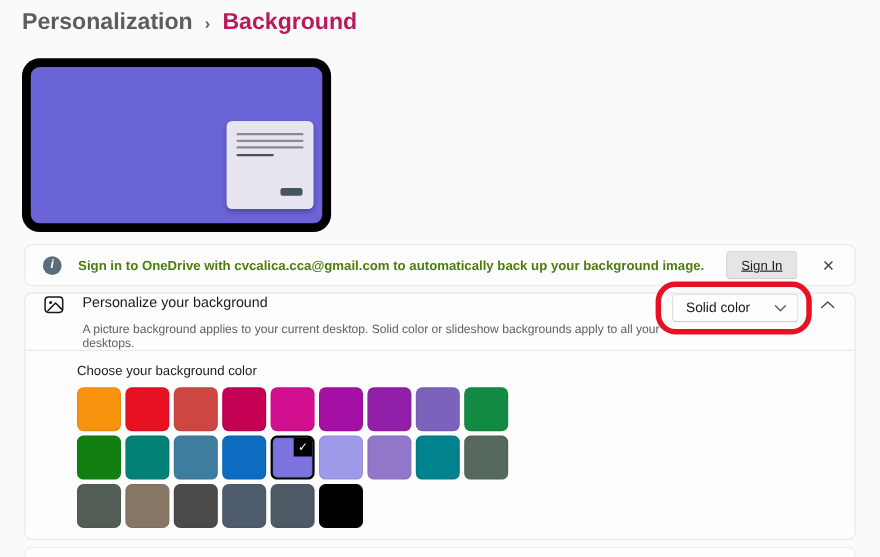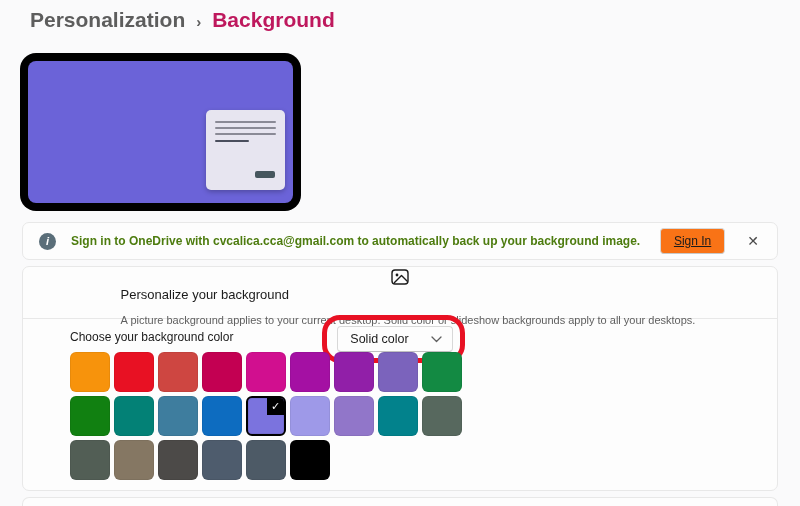--- a/index.html
+++ b/index.html
@@ -6,21 +6,21 @@
   html,body { width:800px; height:506px; overflow:hidden; }
   body {
     background:#fafafb;
     font-family:"Liberation Sans", sans-serif;
     color:#1b1b1b;
     position:relative;
   }
 
   
   .breadcrumb { position:absolute; left:20px; top:8px; display:flex; align-items:center; font-size:21px; }
-  .crumb-parent { color:#5d5d5d; font-weight:600;margin-left:10px; }
+  .crumb-parent { color:#5d5d5d; font-weight:600; }
   .crumb-sep { color:#5d5d5d; font-size:15px; margin:2px 11px 0 11px; font-weight:600; }
   .crumb-current { color:#be185d; font-weight:600; }
 
   
   .monitor {
     position:absolute; left:20px; top:53px; width:281px; height:158px;
     background:#000; border-radius:16px; padding:8px;
   }
   .monitor-screen { width:100%; height:100%; border-radius:8px; position:relative; overflow:hidden; }
   .mock-window {
@@ -40,29 +40,29 @@
 
   
   .banner { top:222px; height:38px; display:flex; align-items:center; padding:0 14px 0 16px; }
   .info-icon {
     width:17px; height:17px; border-radius:50%; flex:0 0 auto;
     color:#fff; font-size:11px; font-weight:700; font-style:italic;
     display:flex; align-items:center; justify-content:center;
   }
   .banner-message { flex:1; margin-left:15px; font-size:12px; font-weight:700; color:#4d7c0f; }
   .signin-btn {
-    background:#f97316; border:1px solid #d8d8d8; border-bottom-color:#c8c8c8;
+    background:#e5e5e5; border:1px solid #d8d8d8; border-bottom-color:#c8c8c8;
     border-radius:4px; padding:5px 13px; font-size:12px; color:#1b1b1b;
     font-family:"Liberation Sans", sans-serif; cursor:pointer;text-decoration:underline;
   }
   .close-btn { margin-left:18px; font-size:14px; color:#4a4a4a; cursor:pointer; padding:2px 4px; background:none; border:none; }
 
   
   .expander { top:266px; height:225px; }
-  .expander-header { height:52px; display:flex; align-items:center; padding:0 16px; border-bottom:1px solid #e8e8e8;flex-direction:column; }
+  .expander-header { height:52px; display:flex; align-items:flex-start; padding:0 16px; border-bottom:1px solid #e8e8e8; }
   .picture-icon { flex:0 0 auto; width:20px; height:20px; }
   .header-text { flex:1; margin-left:16px; min-width:0; }
   .header-title { font-size:13px; color:#1b1b1b; }
   .header-desc { font-size:11px; color:#5f5f5f; margin-top:12px; }
   .dropdown-wrap { position:relative; margin:0 18px 12px 8px; }
   .dropdown {
     display:flex; align-items:center; gap:22px;
     background:#fdfdfd; border:1px solid #d8d8d8; border-bottom-color:#c0c0c0;
     border-radius:4px; padding:5px 10px 5px 12px; font-size:12.5px; color:#1b1b1b; cursor:pointer;
     font-family:"Liberation Sans", sans-serif;

